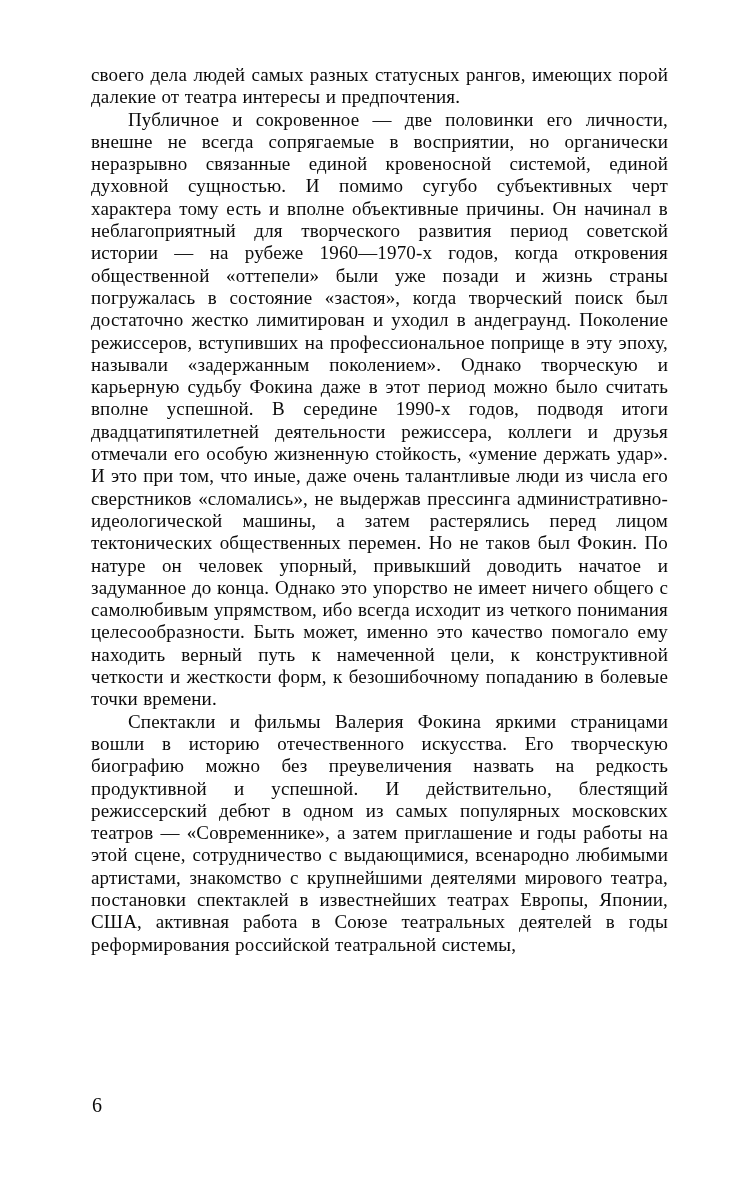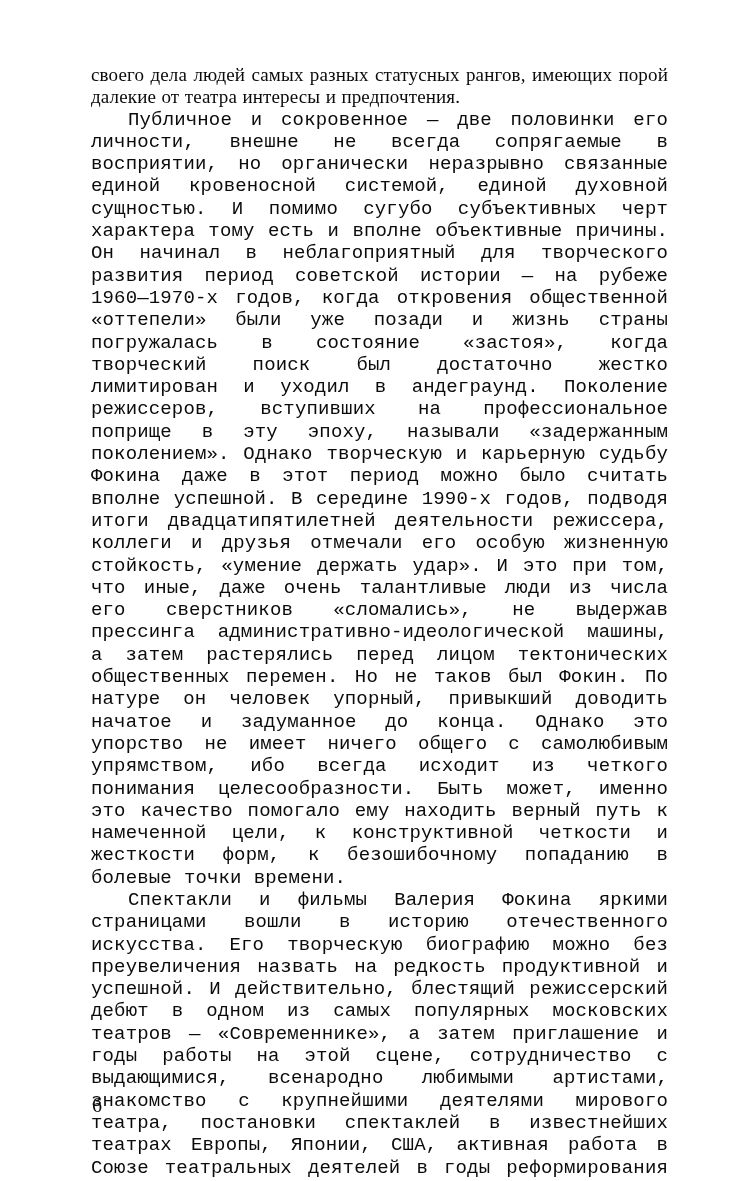--- a/index.html
+++ b/index.html
@@ -34,21 +34,20 @@
       word-spacing: 0.5px;
       -webkit-hyphens: auto;
       hyphens: auto;
     }
     .text-block p {
       margin: 0;
       padding: 0;
     }
     .text-block p.indent {
       text-indent: 37px;
-      font-family: Liberation Mono, monospace;
     }
     .page-number {
       position: absolute;
       left: 92px;
       top: 1094px;
       font-size: 20px;
       line-height: 22px;
       color: #0b0b0b;
     }
   </style>

